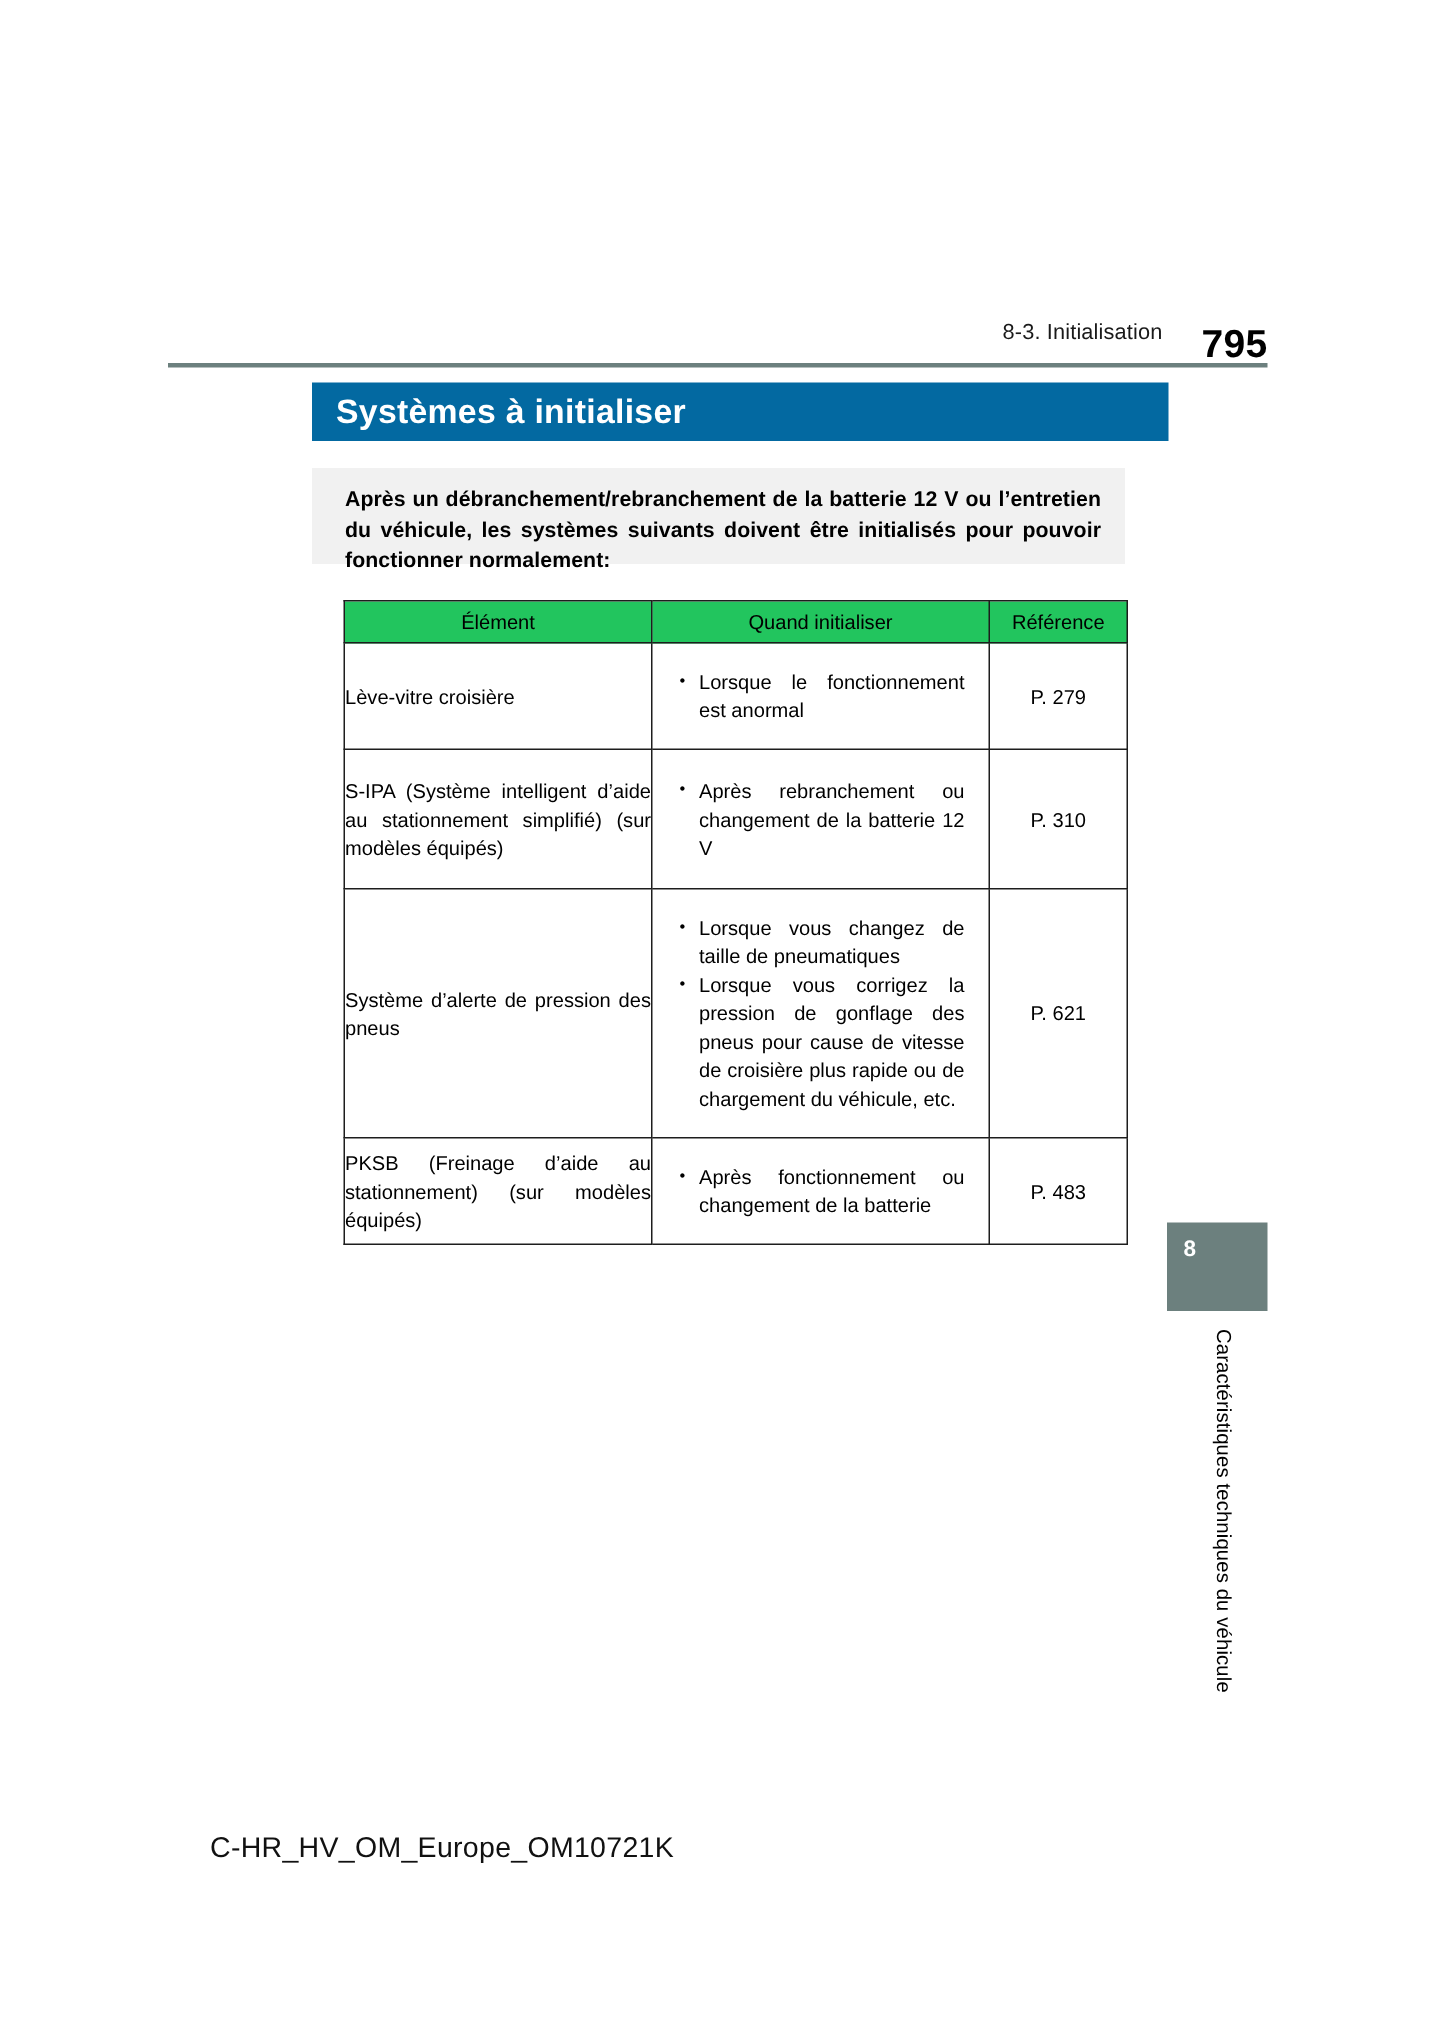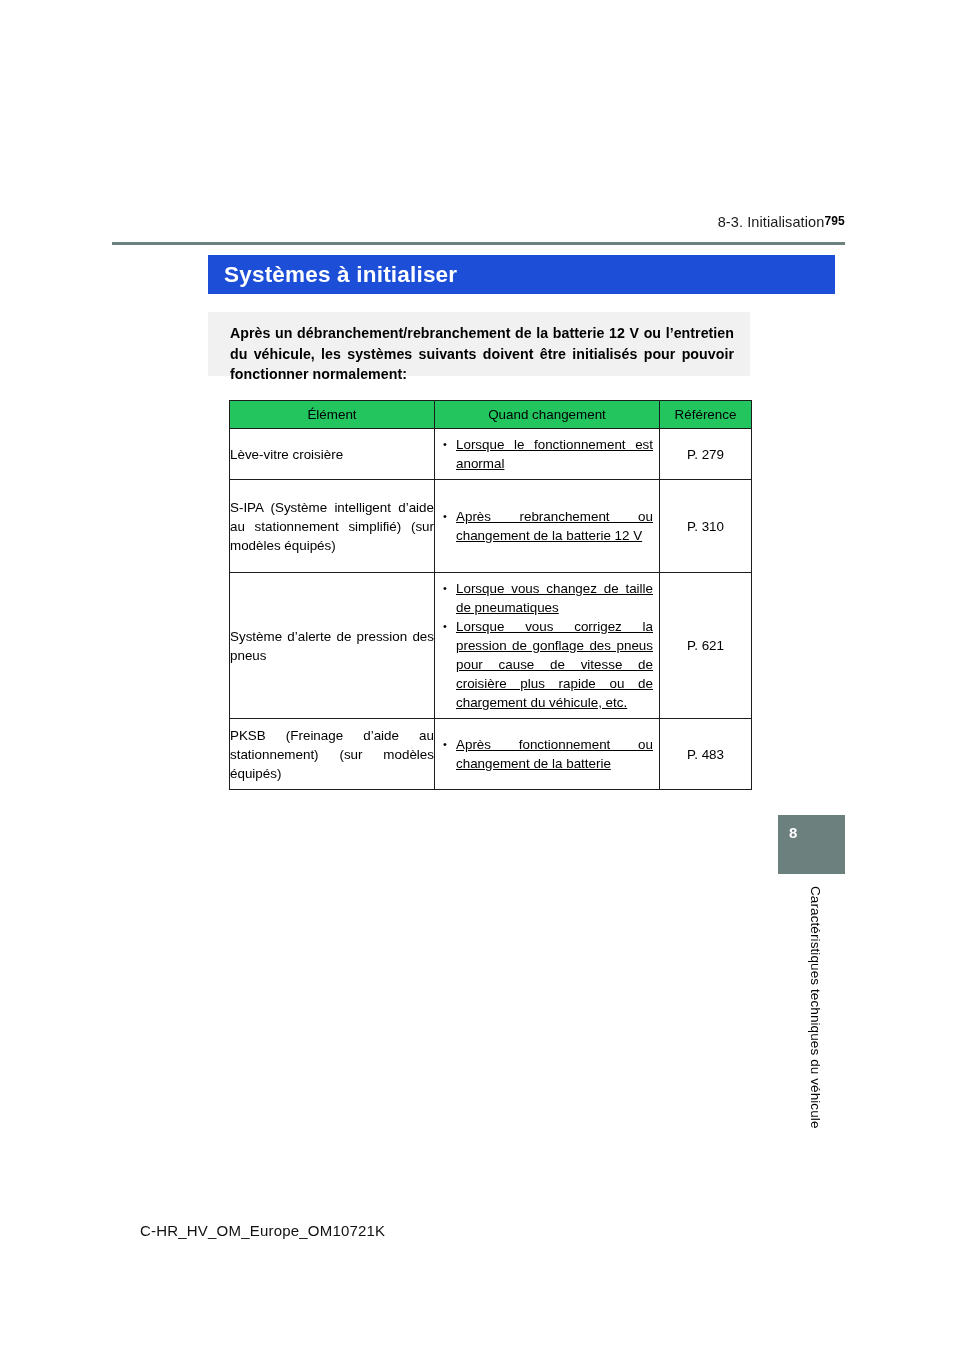--- a/index.html
+++ b/index.html
@@ -34,42 +34,43 @@
     align-items: flex-start;
     justify-content: flex-end;
   }
   .header-section {
     font-size: 14.5px;
     color: #1a1a1a;
     letter-spacing: 0.1px;
     white-space: nowrap;
   }
   .header-pagenum {
-    font-size: 12px;
+    font-size: 26px;
     font-weight: bold;
     color: #000;
+    margin-left: 26px;
     letter-spacing: 0.2px;
   }
   .header-rule {
     position: absolute;
     left: 112px;
     top: 242px;
     width: 733px;
     height: 3px;
     background: #6c807e;
   }
 
   
   .section-banner {
     position: absolute;
     left: 208px;
     top: 255px;
-    width: 627px;
+    width: 571px;
     height: 39px;
-    background: #1d4ed8;
+    background: #0369a1;
     display: flex;
     align-items: center;
   }
   .section-banner-title {
     color: #ffffff;
     font-size: 22.5px;
     font-weight: bold;
     padding-left: 16px;
     letter-spacing: 0.2px;
   }
@@ -132,24 +133,23 @@
   .cell-when {
     font-size: 13.4px;
     line-height: 19px;
     padding: 7px 8px 7px 6px;
   }
   .cell-ref {
     font-size: 13.4px;
     text-align: center;
   }
   .bullets {
-    margin: 6px;
+    margin: 16px;
     padding: 0;
     list-style: none;
-    text-decoration: underline;
   }
   .bullets li {
     position: relative;
     padding-left: 15px;
     text-align: justify;
     text-align-last: left;
   }
   .bullets li::before {
     content: "\2022";
     position: absolute;
@@ -192,21 +192,21 @@
     text-orientation: mixed;
     white-space: nowrap;
     letter-spacing: 0.1px;
   }
 
   
   .footer-code {
     position: absolute;
     left: 140px;
     top: 1222px;
-    font-size: 15px;
+    font-size: 19px;
     color: #111;
     letter-spacing: 0.2px;
   }
 
   
   .watermark {
     position: absolute;
     right: 13px;
     bottom: 7px;
     font-size: 31px;
@@ -236,21 +236,21 @@
 
   <table class="init-table">
     <colgroup>
       <col class="col-elem">
       <col class="col-when">
       <col class="col-ref">
     </colgroup>
     <thead>
       <tr>
         <th>Élément</th>
-        <th>Quand changement</th>
+        <th>Quand initialiser</th>
         <th>Référence</th>
       </tr>
     </thead>
     <tbody>
       <tr class="row-1">
         <td class="cell-elem">Lève-vitre croisière</td>
         <td class="cell-when">
           <ul class="bullets">
             <li>Lorsque le fonctionnement est anormal</li>
           </ul>

